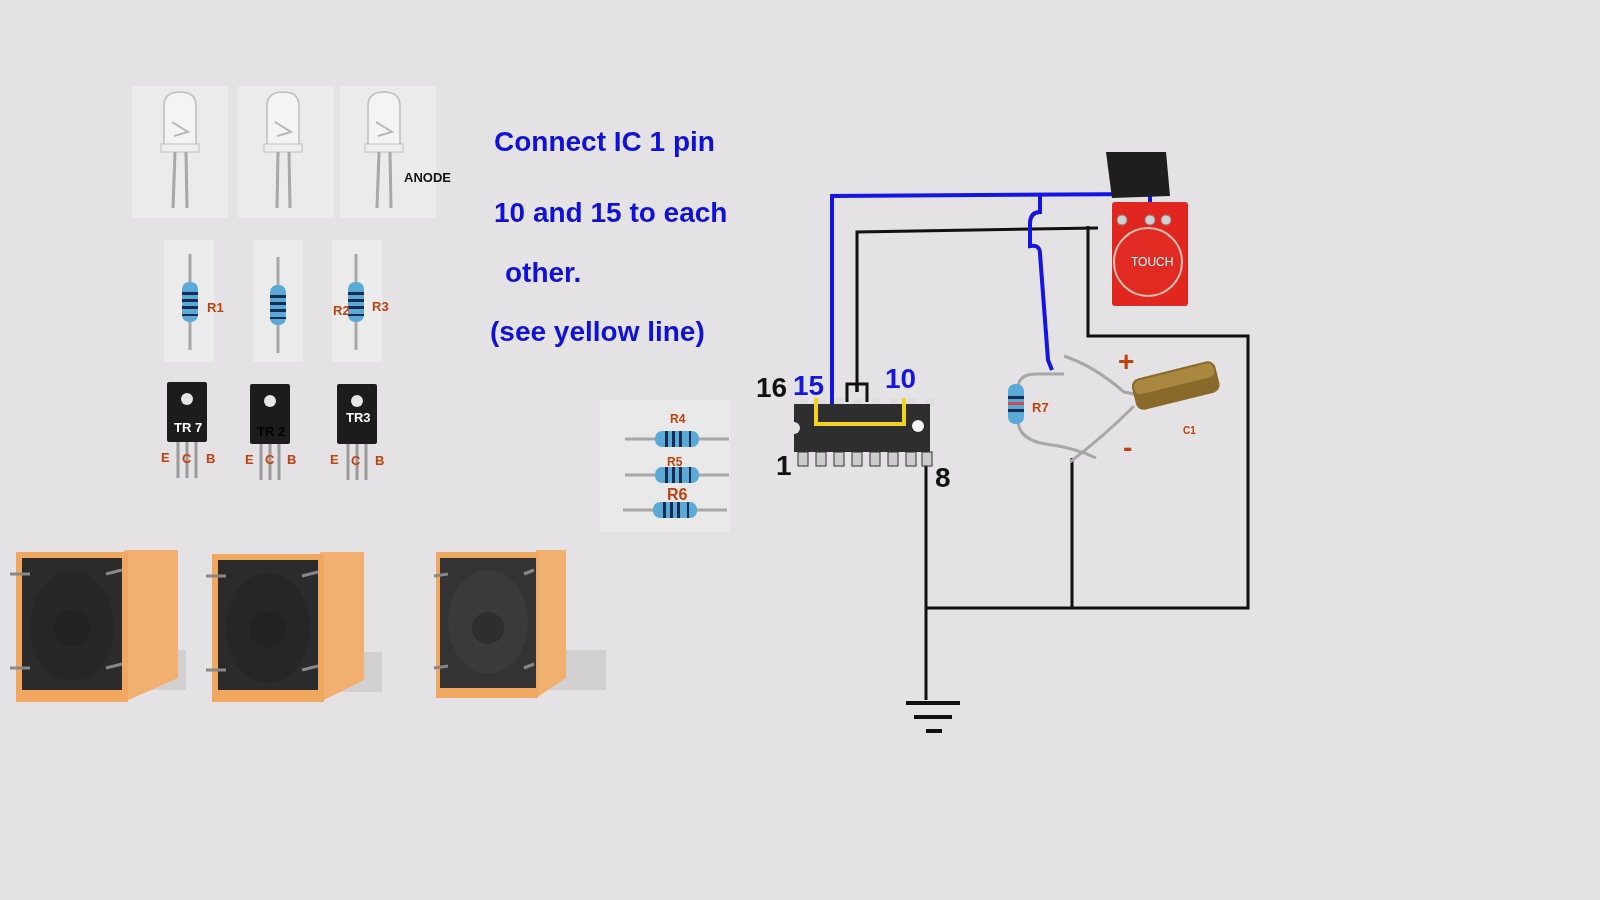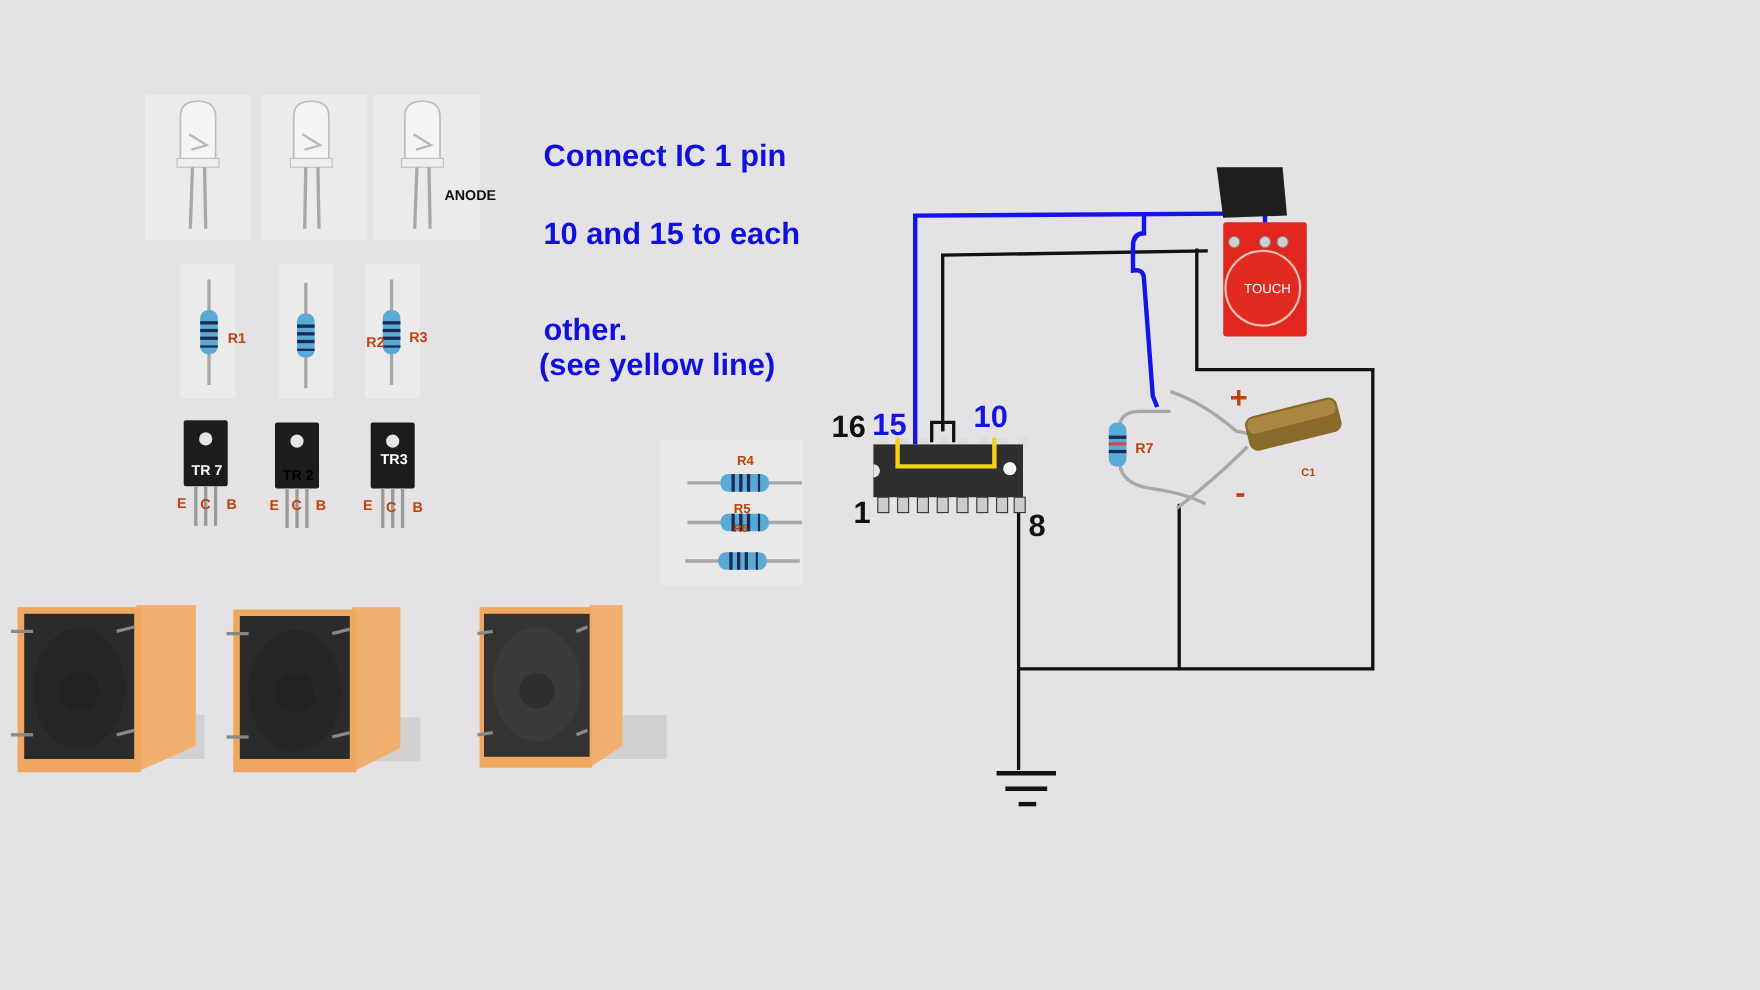--- a/index.html
+++ b/index.html
@@ -236,25 +236,25 @@
 <div class="lbl" style="left:206px;top:451px;font-size:13px;">B</div>
 <div class="lbl" style="left:245px;top:452px;font-size:13px;">E</div>
 <div class="lbl" style="left:265px;top:452px;font-size:13px;">C</div>
 <div class="lbl" style="left:287px;top:452px;font-size:13px;">B</div>
 <div class="lbl" style="left:330px;top:452px;font-size:13px;">E</div>
 <div class="lbl" style="left:351px;top:453px;font-size:13px;">C</div>
 <div class="lbl" style="left:375px;top:453px;font-size:13px;">B</div>
 
 <div class="lbl" style="left:670px;top:412px;font-size:12px;">R4</div>
 <div class="lbl" style="left:667px;top:455px;font-size:12px;">R5</div>
-<div class="lbl" style="left:667px;top:476px;font-size:10px;">R6</div>
+<div class="lbl" style="left:667px;top:486px;font-size:16px;">R6</div>
 
 <div class="instr" style="top:126px;">Connect IC 1 pin</div>
 <div class="instr" style="top:197px;">10 and 15 to each</div>
-<div class="instr" style="top:284px;">other.</div>
+<div class="instr" style="top:257px;margin-left:11px;">other.</div>
 <div class="instr" style="top:316px;left:490px;">(see yellow line)</div>
 
 <div class="abs" style="left:756px;top:372px;font-size:28px;font-weight:bold;color:#111;">16</div>
 <div class="abs" style="left:793px;top:370px;font-size:28px;font-weight:bold;color:#1414e6;">15</div>
 <div class="abs" style="left:885px;top:363px;font-size:28px;font-weight:bold;color:#1414e6;">10</div>
 <div class="abs" style="left:776px;top:450px;font-size:28px;font-weight:bold;color:#111;">1</div>
 <div class="abs" style="left:935px;top:462px;font-size:28px;font-weight:bold;color:#111;">8</div>
 
 <div class="abs" style="left:1131px;top:255px;font-size:12px;color:#fff;">TOUCH</div>
 

